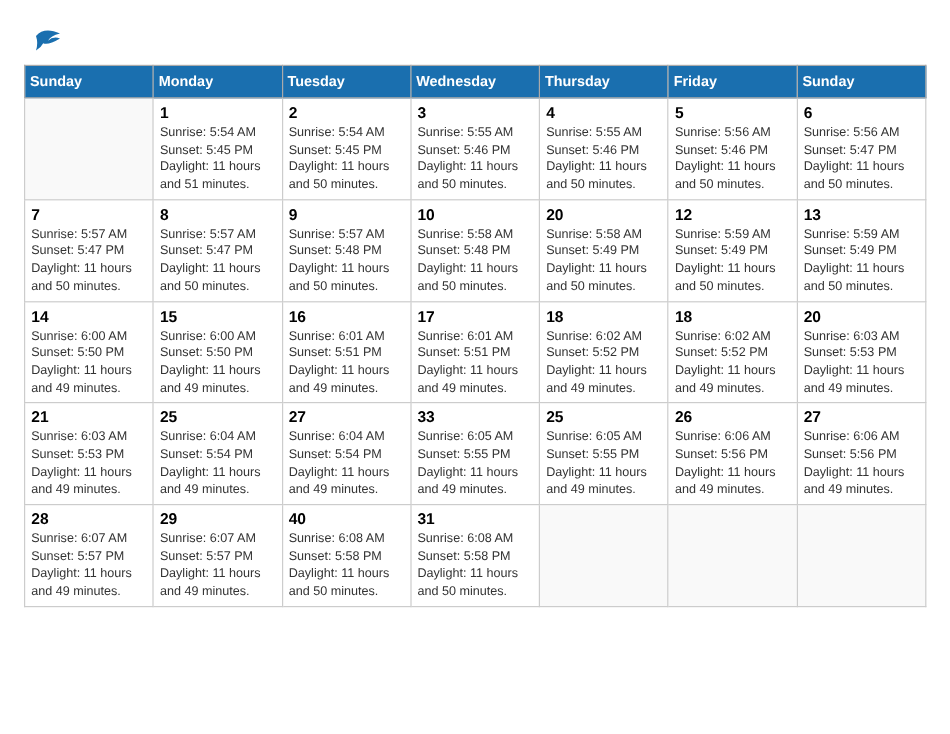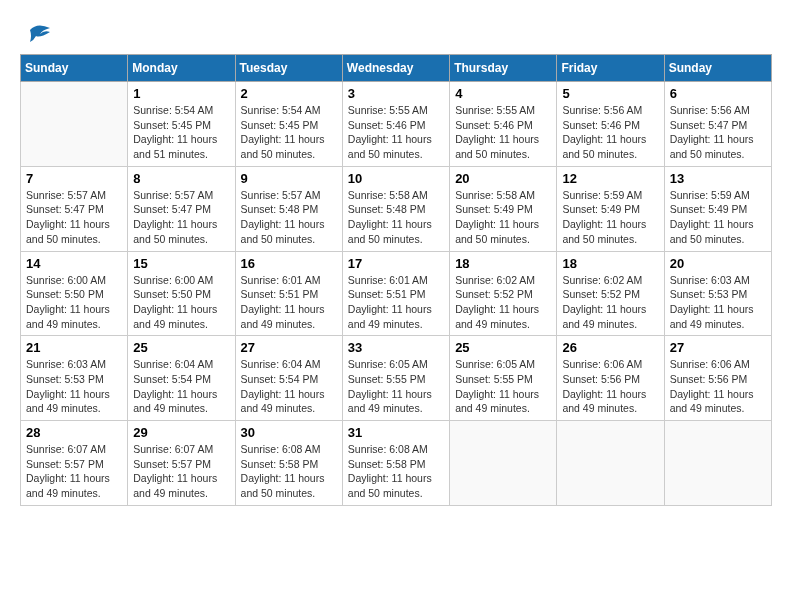--- a/index.html
+++ b/index.html
@@ -316,21 +316,21 @@
 and 49 minutes.</div>
         </td>
         <td>
           <span class="day-num">29</span>
           <div class="day-info" style="white-space: pre-line;">Sunrise: 6:07 AM
 Sunset: 5:57 PM
 Daylight: 11 hours
 and 49 minutes.</div>
         </td>
         <td>
-          <span class="day-num">30</span>
+          <span class="day-num">40</span>
           <div class="day-info" style="white-space: pre-line;">Sunrise: 6:08 AM
 Sunset: 5:58 PM
 Daylight: 11 hours
 and 50 minutes.</div>
         </td>
         <td>
           <span class="day-num">31</span>
           <div class="day-info" style="white-space: pre-line;">Sunrise: 6:08 AM
 Sunset: 5:58 PM
 Daylight: 11 hours

